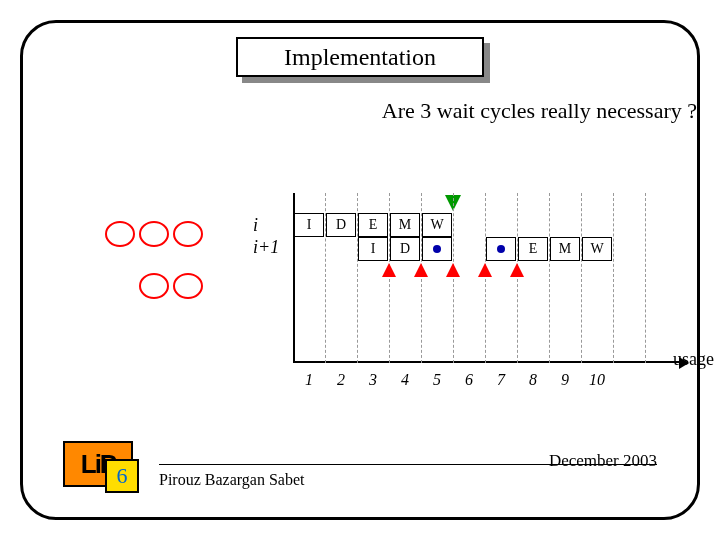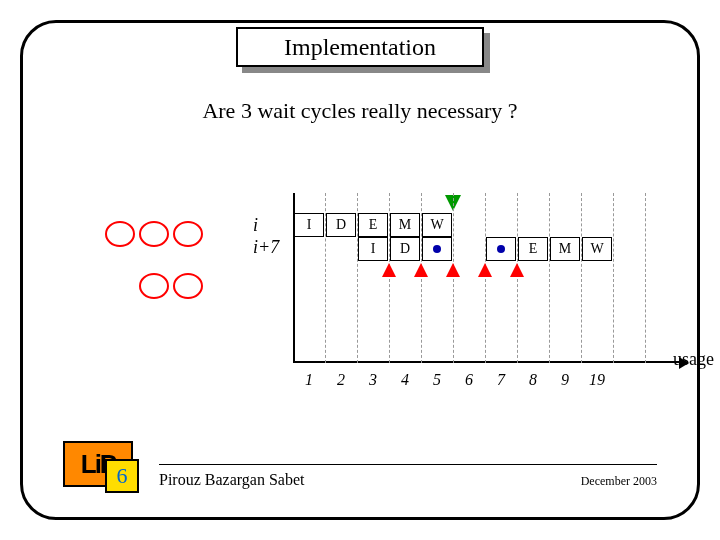--- a/index.html
+++ b/index.html
@@ -7,21 +7,21 @@
   .slide {
     position: absolute;
     left: 20px; top: 20px;
     width: 680px; height: 500px;
     border: 3px solid #000;
     border-radius: 36px;
     background: #fff;
   }
   .title-wrap {
     position: absolute;
-    left: 50%; top: 4px;
+    left: 50%; top: 14px;
     transform: translateX(-50%);
   }
   .title-shadow {
     position: absolute;
     left: 6px; top: 6px;
     width: 248px; height: 40px;
     background: #888;
   }
   .title-box {
     position: relative;
@@ -30,21 +30,21 @@
     background: #fff;
     display: flex;
     align-items: center;
     justify-content: center;
     font-size: 24px;
   }
   .subtitle {
     position: absolute;
     left: 0; right: 0;
     top: 74px;
-    text-align: center;
+    text-align: right;
     font-size: 22px;
     line-height: 1.3;
   }
   .instr {
     position: absolute;
     font-size: 20px;
     white-space: nowrap;
   }
   .instr1 { left: 42px; top: 200px; }
   .instr2 { left: 42px; top: 252px; }
@@ -179,22 +179,22 @@
     background: #000;
   }
   .footer-left {
     position: absolute;
     left: 136px; bottom: 28px;
     font-size: 16px;
     font-family: "Times New Roman", serif;
   }
   .footer-right {
     position: absolute;
-    right: 40px; bottom: 28px;
-    font-size: 12px;
+    right: 40px; bottom: 46px;
+    font-size: 17px;
     margin-left: 12px;
   }
 </style>
 </head>
 <body>
 
 <div class="slide">
 
   <div class="title-wrap">
     <div class="title-shadow"></div>
@@ -209,21 +209,21 @@
 
 
   <div class="circ" style="left:82px; top:198px;"></div>
   <div class="circ" style="left:116px; top:198px;"></div>
   <div class="circ" style="left:150px; top:198px;"></div>
 
   <div class="circ" style="left:116px; top:250px;"></div>
   <div class="circ" style="left:150px; top:250px;"></div>
 
   <div class="ilabel ilabel1">i</div>
-  <div class="ilabel ilabel2">i+7</div>
+  <div class="ilabel ilabel2">i+1</div>
 
   <div class="chart">
     <div class="axis-y"></div>
     <div class="axis-x"></div>
     <div class="x-arrow"></div>
 
     <div class="tri-down" style="left:160px; top:2px;"></div>
 
     <div class="vline" style="left:32px;"></div>
     <div class="vline" style="left:64px;"></div>
@@ -239,21 +239,21 @@
 
     <div class="tick" style="left:16px;">1</div>
     <div class="tick" style="left:48px;">2</div>
     <div class="tick" style="left:80px;">3</div>
     <div class="tick" style="left:112px;">4</div>
     <div class="tick" style="left:144px;">5</div>
     <div class="tick" style="left:176px;">6</div>
     <div class="tick" style="left:208px;">7</div>
     <div class="tick" style="left:240px;">8</div>
     <div class="tick" style="left:272px;">9</div>
-    <div class="tick" style="left:304px;">19</div>
+    <div class="tick" style="left:304px;">10</div>
 
     <div class="stage row1" style="left:1px;">I</div>
     <div class="stage row1" style="left:33px;">D</div>
     <div class="stage row1" style="left:65px;">E</div>
     <div class="stage row1" style="left:97px;">M</div>
     <div class="stage row1" style="left:129px;">W</div>
 
     <div class="stage row2" style="left:65px;">I</div>
     <div class="stage row2" style="left:97px;">D</div>
     <div class="stage row2" style="left:129px;">

